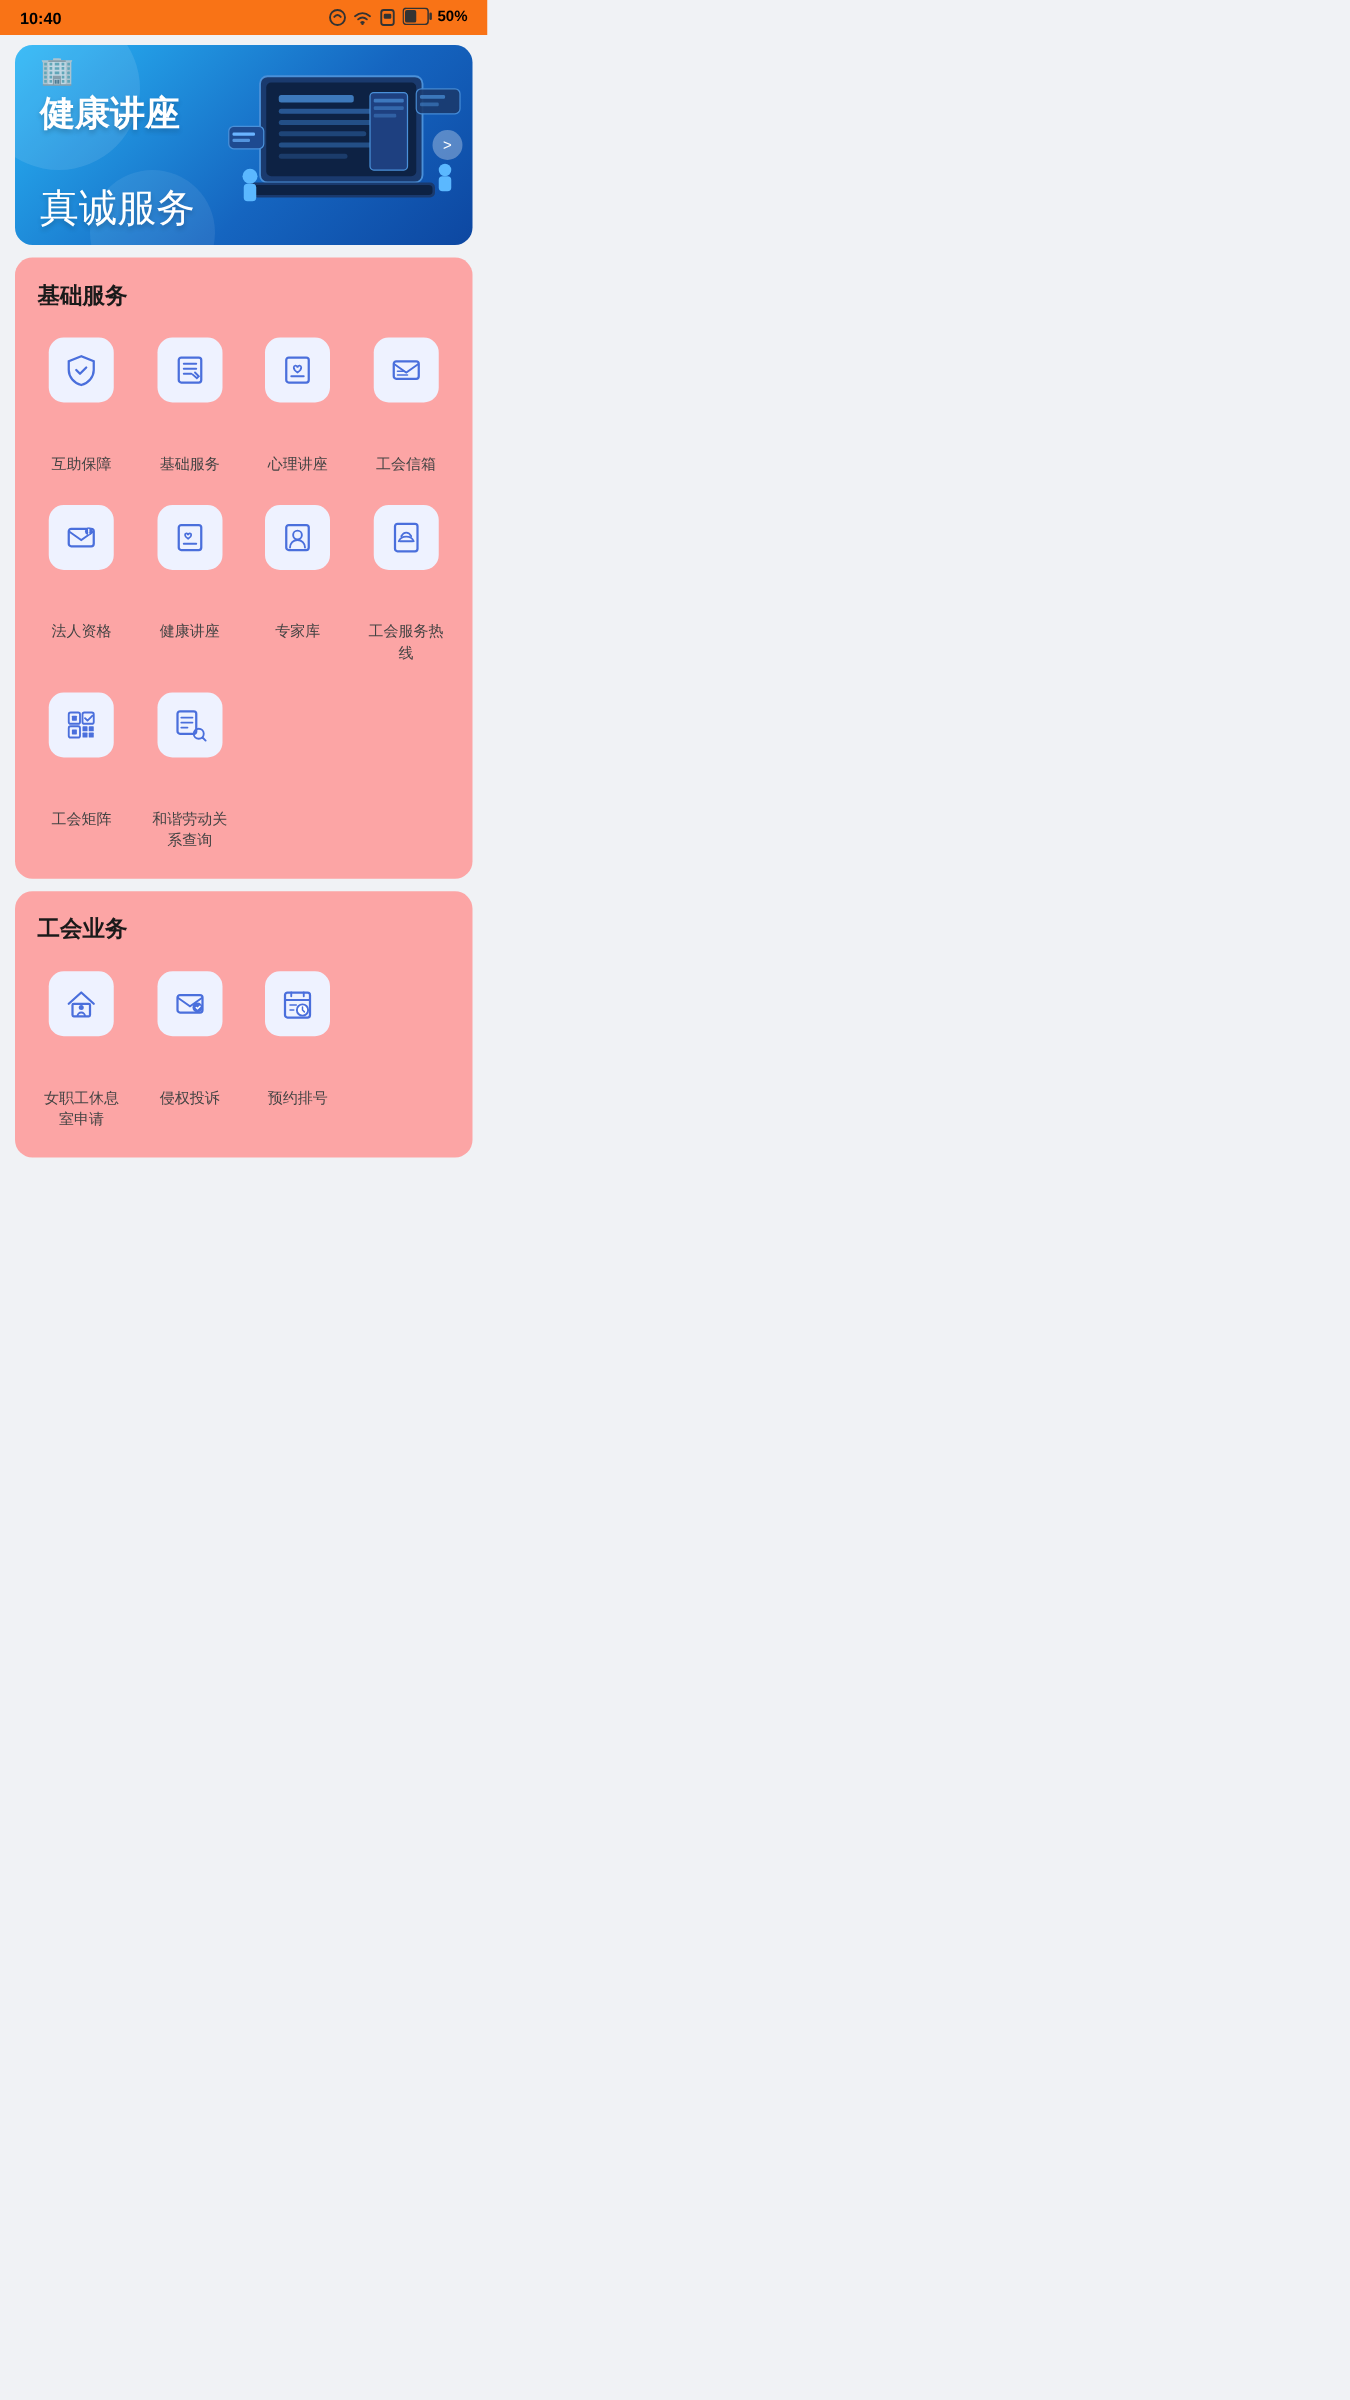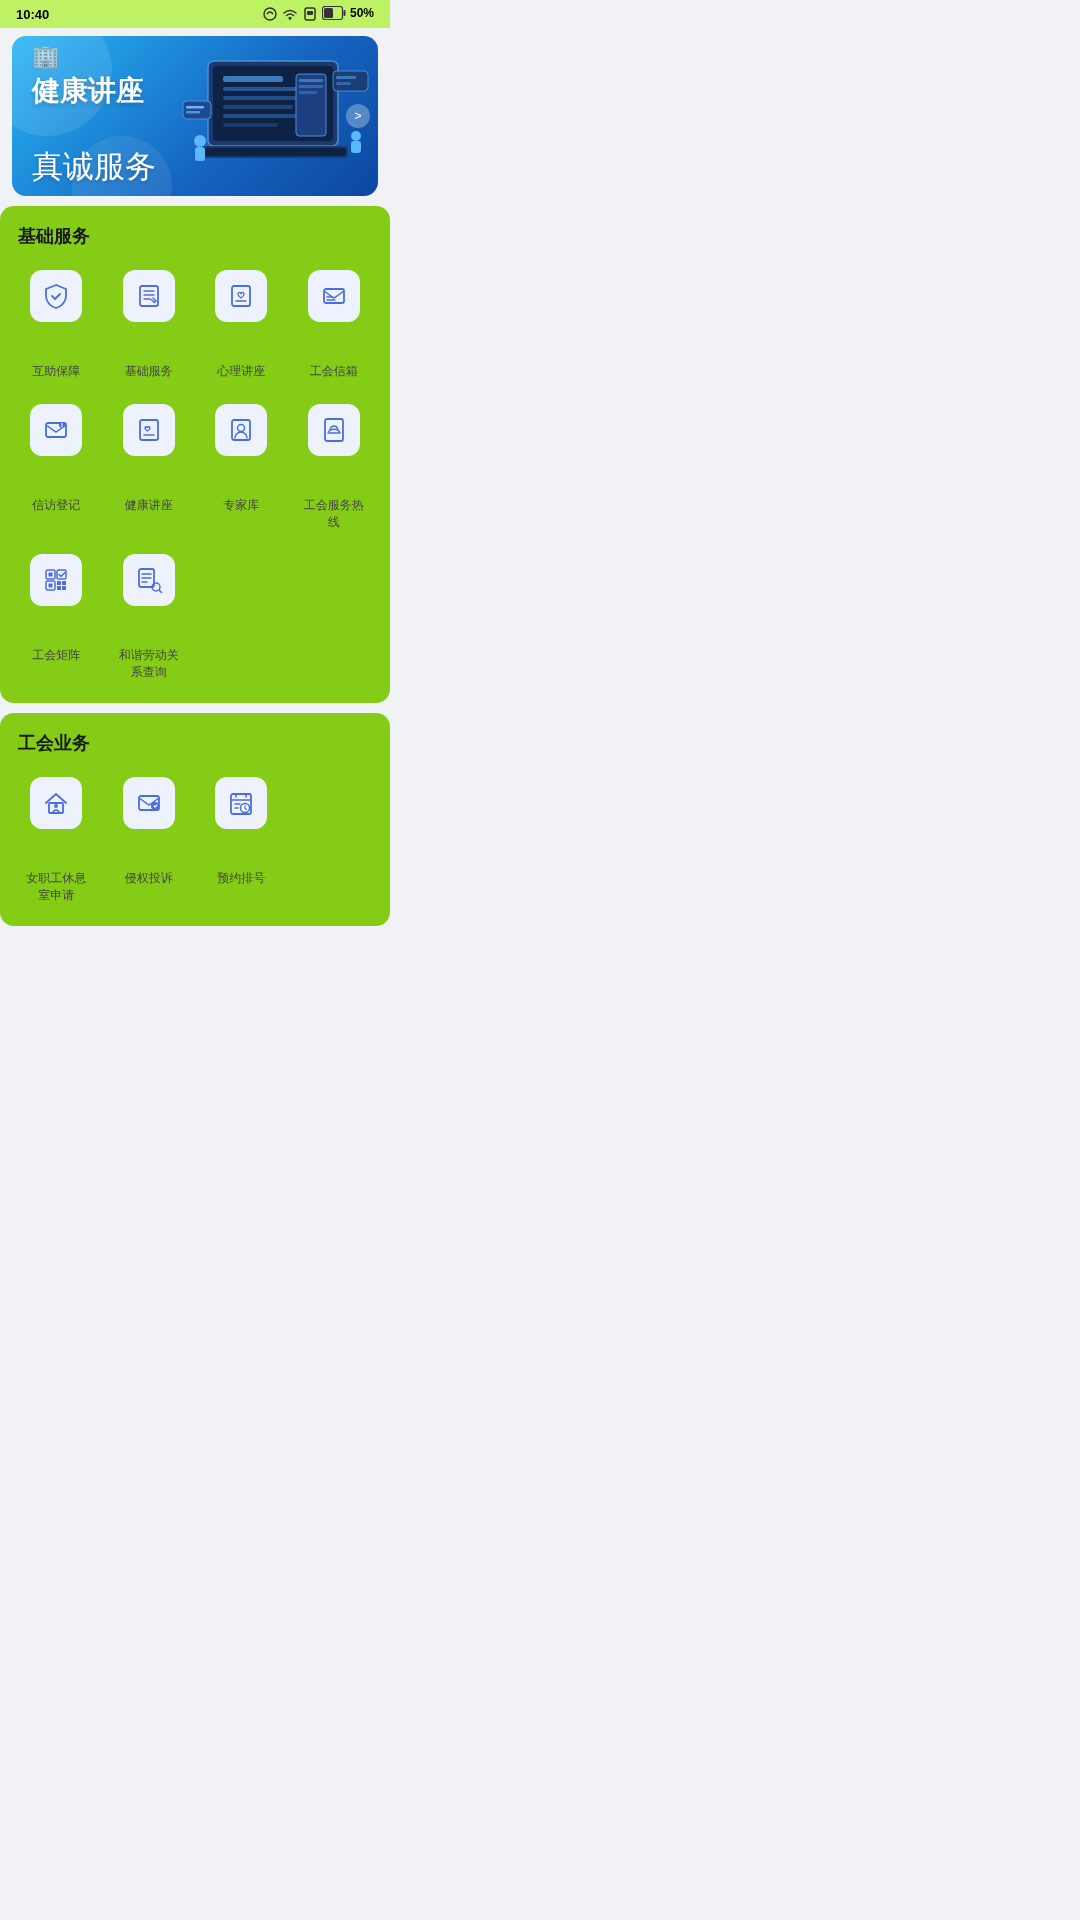--- a/index.html
+++ b/index.html
@@ -11,21 +11,21 @@
       font-family: -apple-system, 'PingFang SC', 'Microsoft YaHei', sans-serif;
       overflow-x: hidden;
     }
 
     
     .status-bar {
       display: flex;
       justify-content: space-between;
       align-items: center;
       padding: 6px 16px;
-      background: #bef264;
+      background: #f97316;
       font-size: 13px;
       font-weight: 600;
     }
     .status-right {
       display: flex;
       gap: 4px;
       font-size: 12px;
     }
 
     
@@ -67,23 +67,23 @@
       display: flex;
       align-items: center;
       justify-content: center;
       color: #fff;
       font-size: 12px;
       z-index: 3;
     }
 
     
     .section-card {
-      background: #84cc16;
+      background: #fca5a5;
       border-radius: 14px;
-      margin: 10px 0;
+      margin: 10px 12px;
       padding: 18px 10px 14px;
     }
     .section-title {
       font-size: 18px;
       font-weight: 700;
       color: #1a1a1a;
       padding: 0 8px 14px;
     }
 
     
@@ -260,21 +260,21 @@
 
     <div class="icon-item">
       <div class="icon-box">
         <svg viewBox="0 0 28 28" fill="none">
           <rect x="4" y="7" width="20" height="14" rx="2" stroke="#4a6fdc" stroke-width="1.8"></rect>
           <path d="M4 9l10 7 10-7" stroke="#4a6fdc" stroke-width="1.5"></path>
           <circle cx="20" cy="9" r="3" fill="#4a6fdc"></circle>
           <path d="M20 7.5v2M20 10.5v0.5" stroke="#fff" stroke-width="1" stroke-linecap="round"></path>
         </svg>
       </div>
-      <span class="icon-label">信访登记</span>
+      <span class="icon-label">法人资格</span>
     </div>
 
     <div class="icon-item">
       <div class="icon-box">
         <svg viewBox="0 0 28 28" fill="none">
           <rect x="5" y="4" width="18" height="20" rx="2" stroke="#4a6fdc" stroke-width="1.8"></rect>
           <path d="M10 12c0-1.5 2-2 2.5 0 0.5-2 2.5-1.5 2.5 0 0 1.5-2.5 3-2.5 3s-2.5-1.5-2.5-3z" stroke="#4a6fdc" stroke-width="1.4" fill="none"></path>
           <path d="M9 19h10" stroke="#4a6fdc" stroke-width="1.5" stroke-linecap="round"></path>
         </svg>
       </div>

